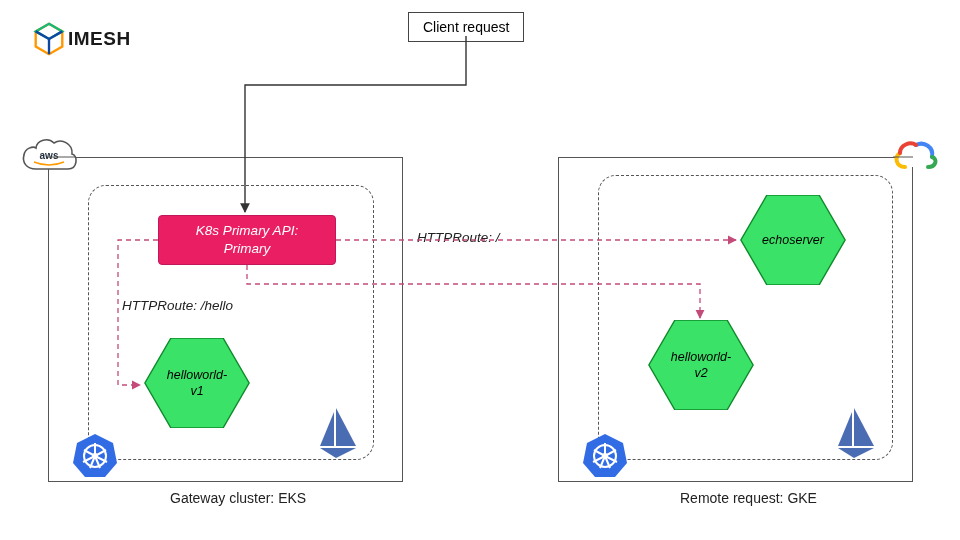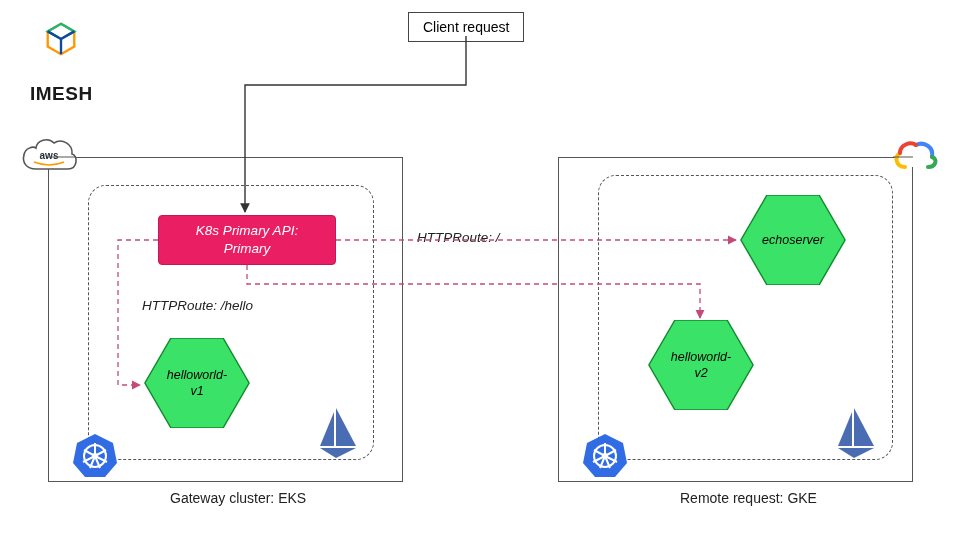--- a/index.html
+++ b/index.html
@@ -70,21 +70,21 @@
     font-weight: 700;
     font-size: 19px;
     color: #1a1a1a;
     letter-spacing: 0.5px;
   }
   svg.connector { position: absolute; top: 0; left: 0; pointer-events: none; }
 </style>
 </head>
 <body>
 
-<div class="abs" style="left:30px; top:20px; display:flex; align-items:center; gap:25px;flex-direction:column;">
+<div class="abs" style="left:30px; top:20px; display:flex; align-items:center; gap:0;">
   <svg width="38" height="38" viewBox="0 0 40 40">
     <path d="M20 4 L34 12 L34 28 L20 36 L6 28 L6 12 Z" fill="none" stroke="#ff9800" stroke-width="2.5"></path>
     <path d="M20 4 L34 12 L20 20 L6 12 Z" fill="none" stroke="#16b978" stroke-width="2.5"></path>
     <path d="M20 20 L20 36" stroke="#0d47a1" stroke-width="2.5"></path>
     <path d="M6 12 L20 20 L34 12" fill="none" stroke="#0d47a1" stroke-width="2.5"></path>
   </svg>
   <span class="logo-text">IMESH</span>
 </div>
 
 <div class="abs client-box" style="left:408px; top:12px;">
@@ -141,21 +141,21 @@
 
 <div class="hexagon" style="left:646px; top:320px;">
   <svg class="hex-svg" viewBox="0 0 110 95">
     <polygon points="27.5,0 82.5,0 110,47.5 82.5,95 27.5,95 0,47.5" fill="#3be268" stroke="#0e8a2a" stroke-width="1.5"></polygon>
   </svg>
   <span class="hex-label" style="white-space:pre-line;">helloworld-
 v2</span>
 </div>
 
 <div class="abs route-label" style="left:417px; top:230px;">HTTPRoute: /</div>
-<div class="abs route-label" style="left:142px; top:298px;">HTTPRoute: /hello</div>
+<div class="abs route-label" style="left:122px; top:298px;">HTTPRoute: /hello</div>
 
 <div class="abs cluster-label" style="left:170px; top:490px;">Gateway cluster: EKS</div>
 <div class="abs cluster-label" style="left:680px; top:490px;">Remote request: GKE</div>
 
 <div class="abs" style="left:72px; top:432px;">
   <svg width="46" height="46" viewBox="0 0 46 46">
     <polygon points="23,2 41,11 45,31 33,45 13,45 1,31 5,11" fill="#326ce5"></polygon>
     <circle cx="23" cy="24" r="11" fill="none" stroke="#fff" stroke-width="2"></circle>
     <g stroke="#fff" stroke-width="2">
       <line x1="23" y1="24" x2="23" y2="11"></line>

